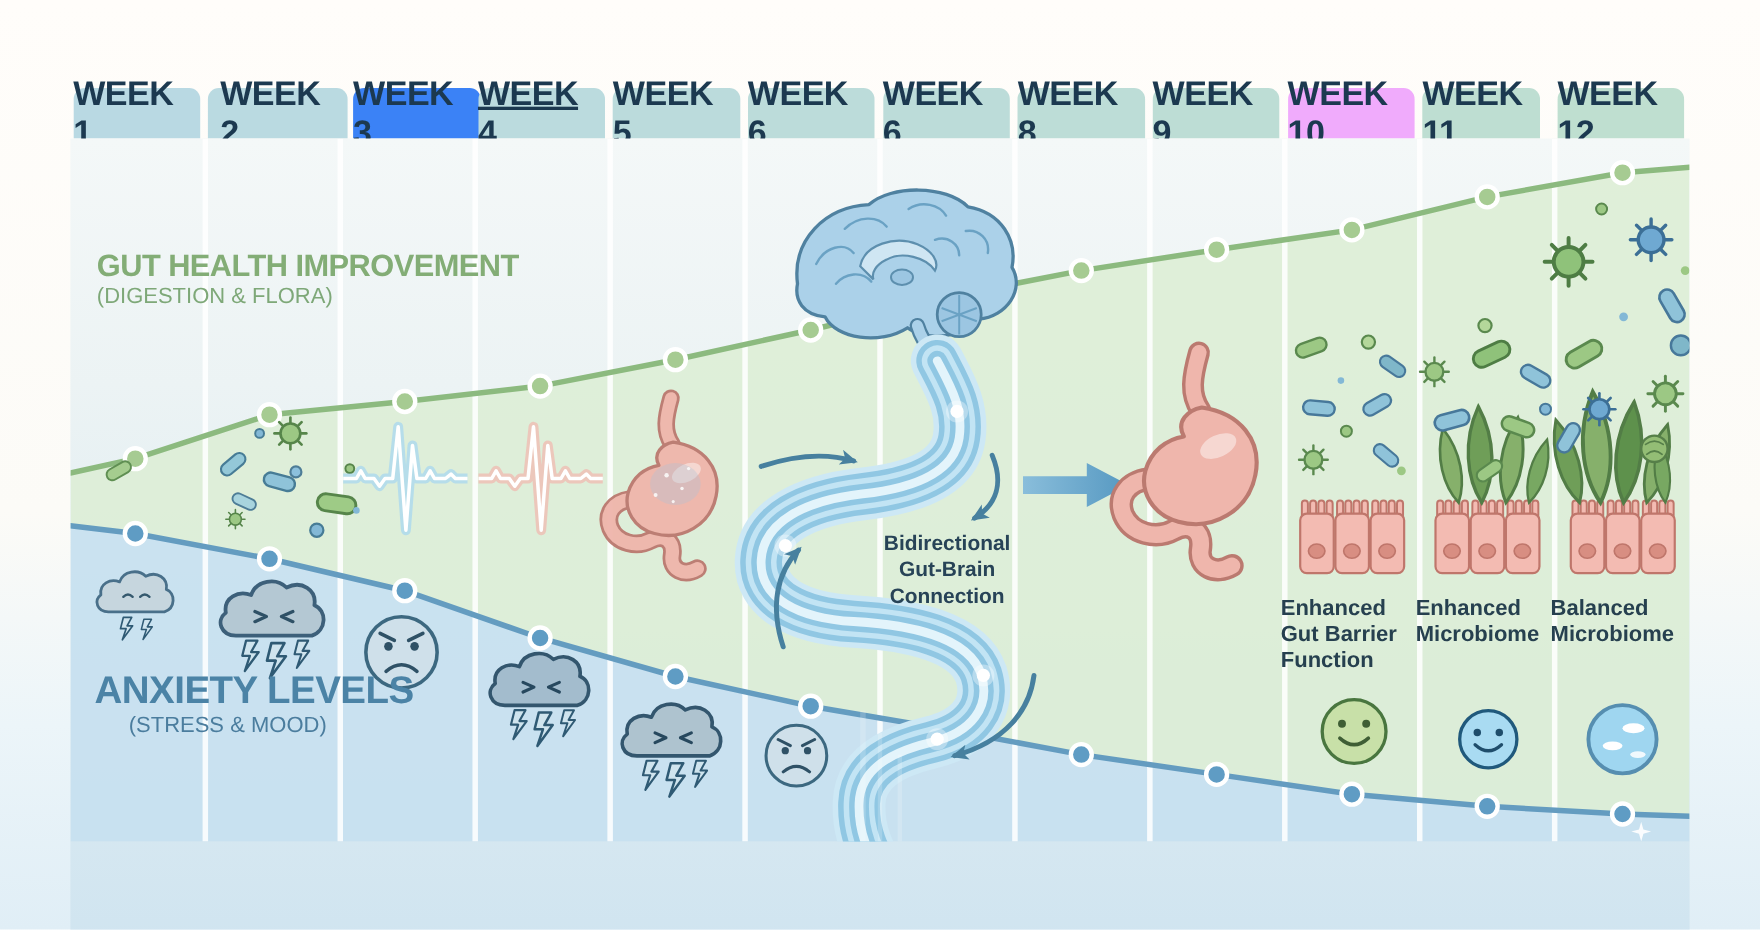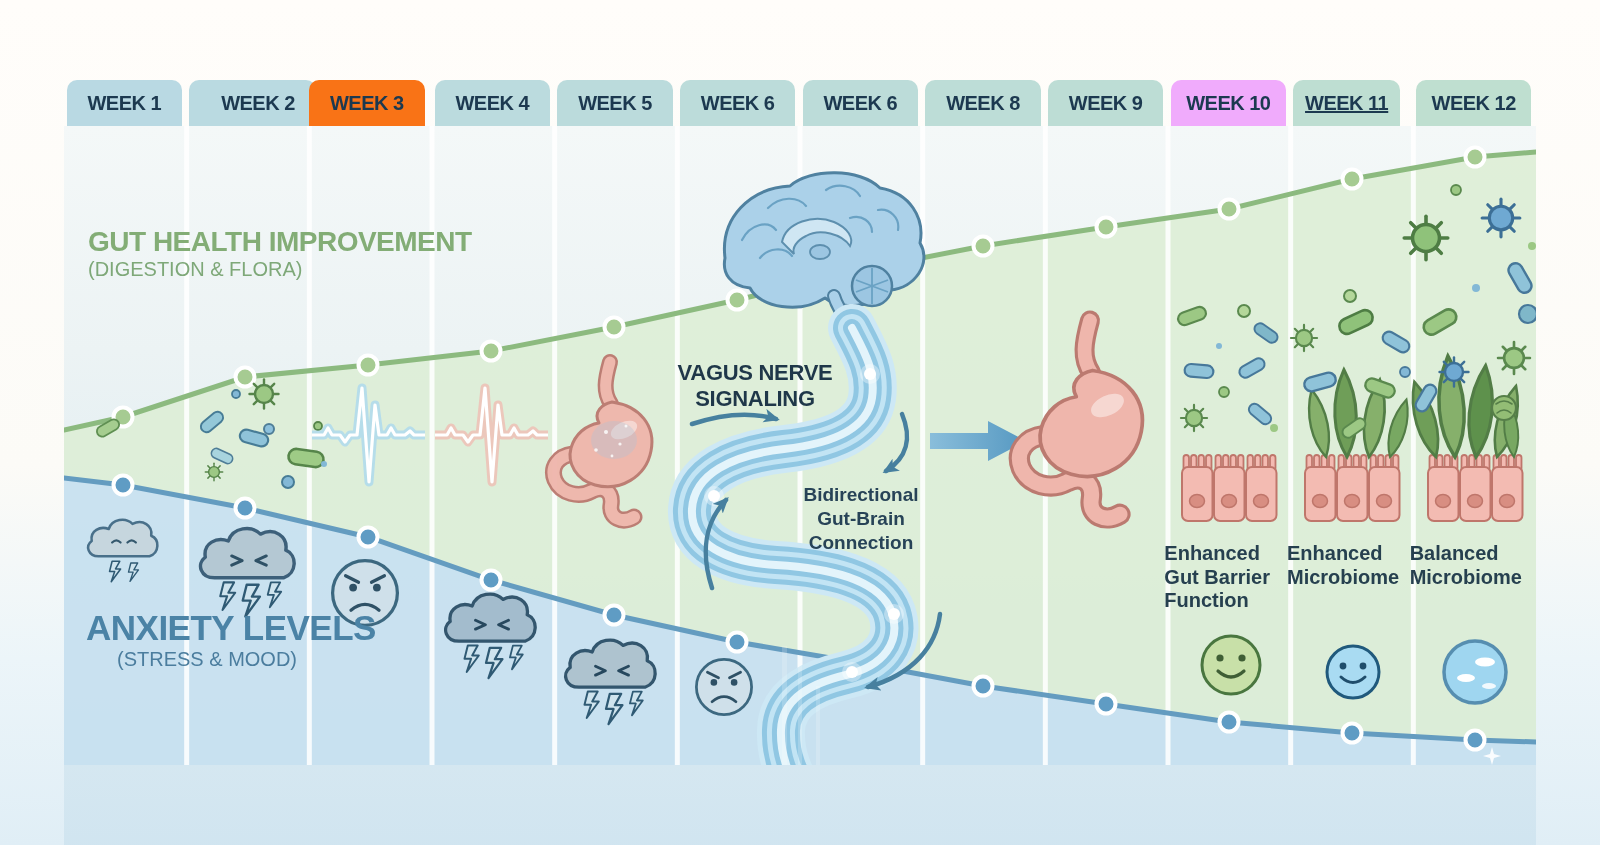--- a/index.html
+++ b/index.html
@@ -5,21 +5,21 @@
   html,body{margin:0;padding:0;}
   body{
     width:1600px;height:845px;position:relative;overflow:hidden;
     font-family:"Liberation Sans",sans-serif;
     background:linear-gradient(180deg,#fffdfa 0%,#fcfbf7 55%,#ecf5f9 78%,#e0eef6 100%);
   }
   .stage{position:absolute;inset:0;}
   .tab{
     position:absolute;top:80px;height:46px;border-radius:10px 10px 0 0;
     display:flex;align-items:center;justify-content:center;
-    font-weight:bold;font-size:20px;letter-spacing:-0.5px;color:#1c3950;
+    font-weight:bold;font-size:31px;letter-spacing:-0.5px;color:#1c3950;
   }
   .chart-body{
     position:absolute;left:64px;top:126px;width:1472px;height:746px;
     border-radius:0 0 18px 18px;overflow:hidden;
     background:linear-gradient(180deg,#f4f8f8 0%,#ecf3f4 30%,#e0edf2 60%,#cfe4f0 100%);
   }
   .chart-body svg{position:absolute;left:0;top:0;}
   .side-label{position:absolute;line-height:1.15;}
   .side-title{font-weight:bold;letter-spacing:-0.5px;}
   .gut .side-title{font-size:28px;color:#83ad76;}
@@ -35,29 +35,29 @@
   }
 </style>
 </head>
 <body>
 
 <div class="stage">
 
   <div id="tabs">
       <div class="tab" style="left: 66.5px; width: 115.667px; background: rgb(185, 217, 227); color: rgb(28, 57, 80);">WEEK 1</div>
       <div class="tab" style="left: 189.167px; width: 115.667px; background: rgb(186, 218, 225); color: rgb(28, 57, 80); padding-left: 11px;">WEEK 2</div>
-      <div class="tab" style="left: 309px; width: 115.667px; background: #f97316; color: rgb(28, 57, 80);">WEEK 3</div>
-      <div class="tab" style="left: 434.5px; width: 115.667px; background: rgb(187, 219, 222); color: rgb(28, 57, 80);">WEEK 4</div>
+      <div class="tab" style="left: 321px; width: 115.667px; background: #3b82f6; color: rgb(28, 57, 80);">WEEK 3</div>
+      <div class="tab" style="left: 434.5px; width: 115.667px; background: rgb(187, 219, 222); color: rgb(28, 57, 80); text-decoration: underline;">WEEK 4</div>
       <div class="tab" style="left: 557.167px; width: 115.667px; background: rgb(187, 219, 220); color: rgb(28, 57, 80);">WEEK 5</div>
       <div class="tab" style="left: 679.833px; width: 115.667px; background: rgb(188, 220, 218); color: rgb(28, 57, 80);">WEEK 6</div>
       <div class="tab" style="left: 802.5px; width: 115.667px; background: rgb(188, 220, 217); color: rgb(28, 57, 80);">WEEK 6</div>
       <div class="tab" style="left: 925.167px; width: 115.667px; background: rgb(189, 221, 215); color: rgb(28, 57, 80);">WEEK 8</div>
       <div class="tab" style="left: 1047.83px; width: 115.667px; background: rgb(189, 221, 213); color: rgb(28, 57, 80);">WEEK 9</div>
       <div class="tab" style="left: 1170.5px; width: 115.667px; background: #f0abfc; color: rgb(28, 57, 80);">WEEK 10</div>
-      <div class="tab" style="left: 1293.17px; width: 107px; background: rgb(190, 222, 210); color: rgb(28, 57, 80); text-decoration: underline;">WEEK 11</div>
+      <div class="tab" style="left: 1293.17px; width: 107px; background: rgb(190, 222, 210); color: rgb(28, 57, 80);">WEEK 11</div>
       <div class="tab" style="left: 1415.83px; width: 115.667px; background: rgb(191, 223, 208); color: rgb(28, 57, 80);">WEEK 12</div>
     </div>
 
   <div class="chart-body">
     <svg id="scene" width="1472" height="639" viewBox="0 0 1472 639">
       <defs>
         <g id="rod">
             <rect x="-16" y="-7" width="32" height="14" rx="7" stroke-width="2.4"></rect>
           </g>
         <g id="spiky" stroke-width="2.4">
@@ -365,24 +365,20 @@
     </svg>
 
     <div class="side-label gut" style="left:24px;top:100px;">
       <div class="side-title">GUT HEALTH IMPROVEMENT</div>
       <div class="side-sub">(DIGESTION &amp; FLORA)</div>
     </div>
     <div class="side-label anx" style="left:22px;top:482px;">
       <div class="side-title">ANXIETY LEVELS</div>
       <div class="side-sub">(STRESS &amp; MOOD)</div>
     </div>
-    <div class="center-note vagus" style="left:691px;top:234px;">
-        <div>VAGUS NERVE</div>
-        <div>SIGNALING</div>
-      </div>
     <div class="center-note bidi" style="left:797px;top:357px;">
         <div>Bidirectional</div>
         <div>Gut-Brain</div>
         <div>Connection</div>
       </div>
   </div>
 
   <div id="milestones">
       <div class="milestone" style="left: 1229.33px;">
         <div>Enhanced</div>

